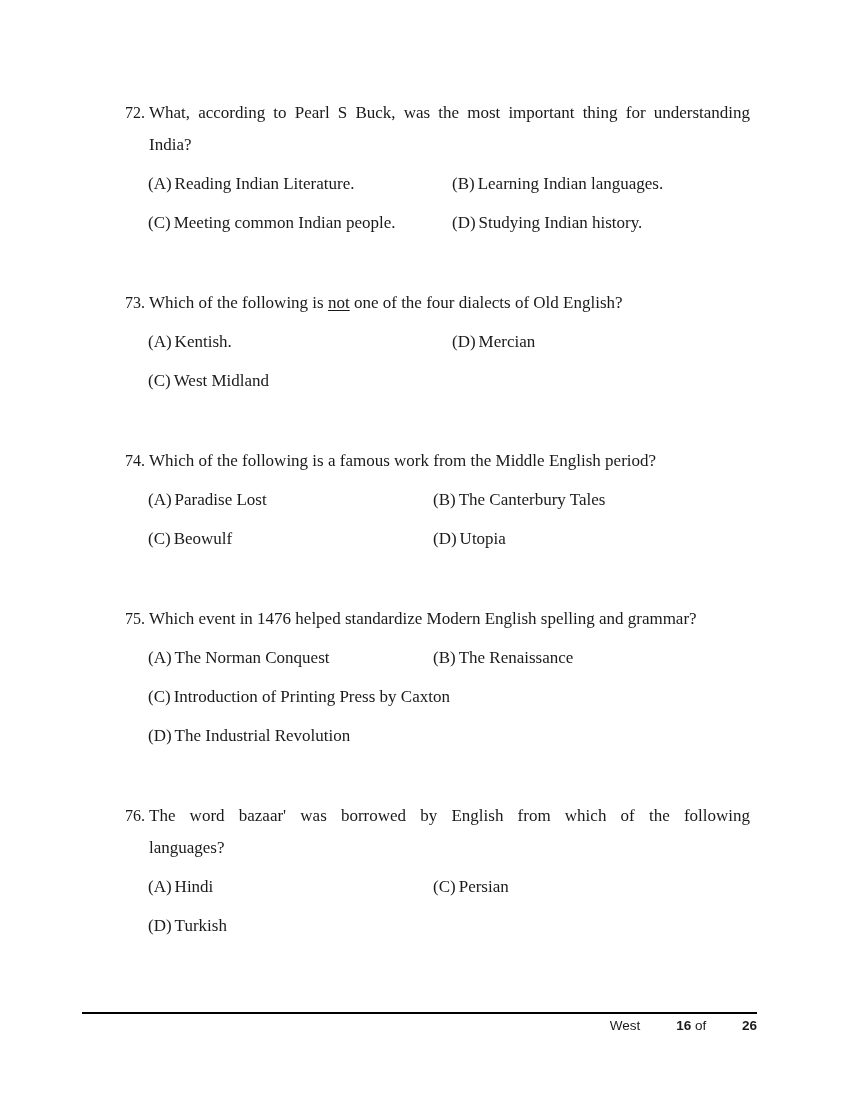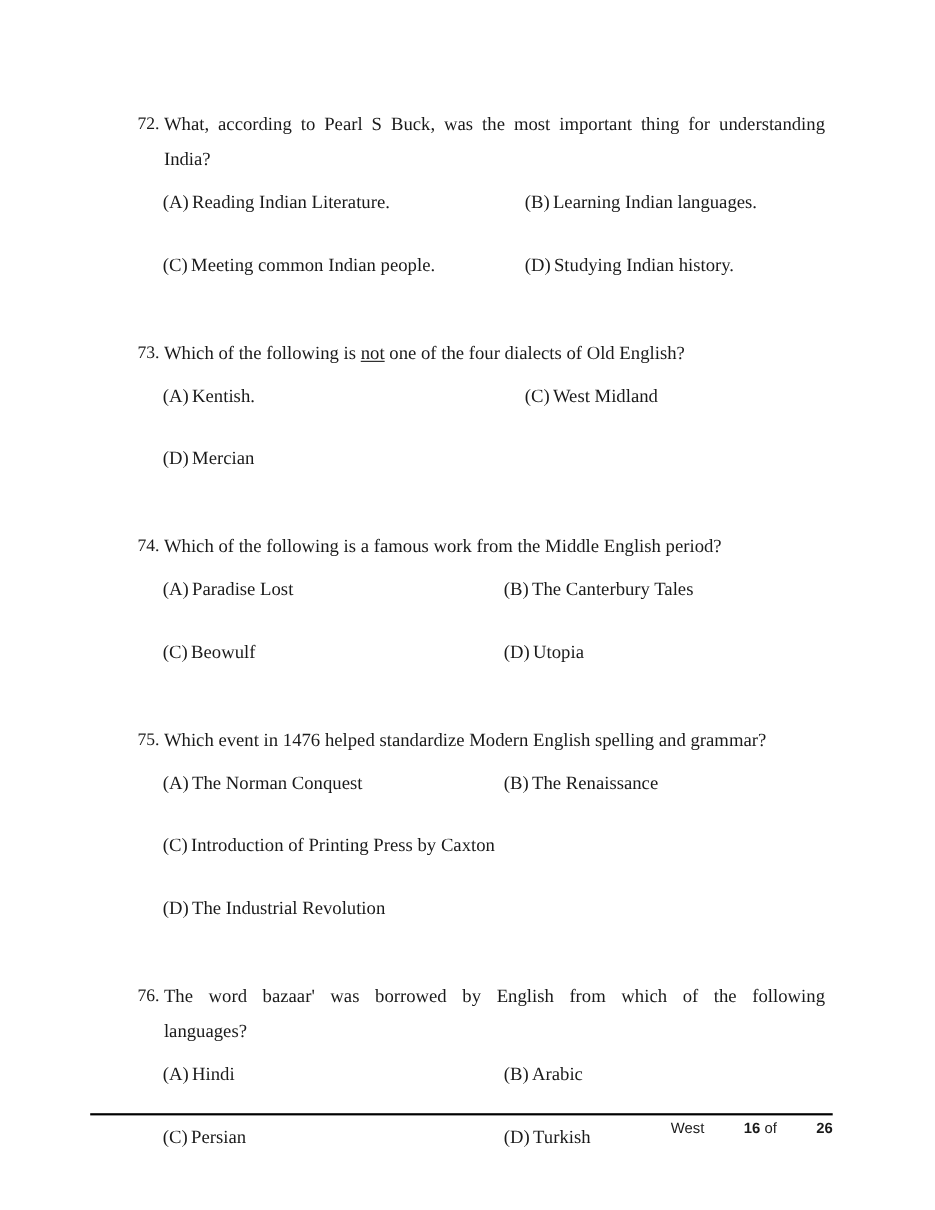--- a/index.html
+++ b/index.html
@@ -26,21 +26,20 @@
   .q-line { line-height: 32px; text-align: left; }
   .q-line.stretch { text-align: justify; text-align-last: justify; }
   .q-line .u { text-decoration: underline; text-underline-offset: 2px; }
   .options {
     margin-left: 23px;
     margin-top: 7px;
     display: grid;
     grid-template-columns: 285px auto;
     grid-row-gap: 7px;
     font-size: 17px;
-    gap: 25px;
   }
   .question:nth-child(1) .options,
   .question:nth-child(2) .options { grid-template-columns: 304px auto; }
   .option { line-height: 32px; white-space: nowrap; }
   .option.wide { grid-column: 1 / -1; }
   .opt-label { margin-right: 3px; }
   .footer-rule {
     position: absolute;
     left: 82px; top: 1012px;
     width: 675px; height: 2px;
@@ -76,22 +75,22 @@
     </div>
     <div class="question">
       <div class="q-head">
         <span class="q-num">73.</span>
         <div class="q-body">
           <div class="q-line"><span>Which of the following is </span><span class="u">not</span><span> one of the four dialects of Old English?</span></div>
         </div>
       </div>
       <div class="options">
         <div class="option"><span class="opt-label">(A)</span><span class="opt-text">Kentish.</span></div>
+        <div class="option"><span class="opt-label">(D)</span><span class="opt-text">Mercian</span></div>
         <div class="option"><span class="opt-label">(C)</span><span class="opt-text">West Midland</span></div>
-        <div class="option"><span class="opt-label">(D)</span><span class="opt-text">Mercian</span></div>
       </div>
     </div>
     <div class="question">
       <div class="q-head">
         <span class="q-num">74.</span>
         <div class="q-body">
           <div class="q-line"><span>Which of the following is a famous work from the Middle English period?</span></div>
         </div>
       </div>
       <div class="options">
@@ -118,21 +117,20 @@
     <div class="question">
       <div class="q-head">
         <span class="q-num">76.</span>
         <div class="q-body">
           <div class="q-line stretch"><span>The word bazaar' was borrowed by English from which of the following</span></div>
           <div class="q-line"><span>languages?</span></div>
         </div>
       </div>
       <div class="options">
         <div class="option"><span class="opt-label">(A)</span><span class="opt-text">Hindi</span></div>
-        <div class="option"><span class="opt-label">(B)</span><span class="opt-text">Arabic</span></div>
         <div class="option"><span class="opt-label">(C)</span><span class="opt-text">Persian</span></div>
         <div class="option"><span class="opt-label">(D)</span><span class="opt-text">Turkish</span></div>
       </div>
     </div>
   </div>
 
 <div class="footer-rule"></div>
 <div class="footer-text"><span>West</span> <b>16</b> <span>of</span> <b>26</b></div>
 
 </body></html>

